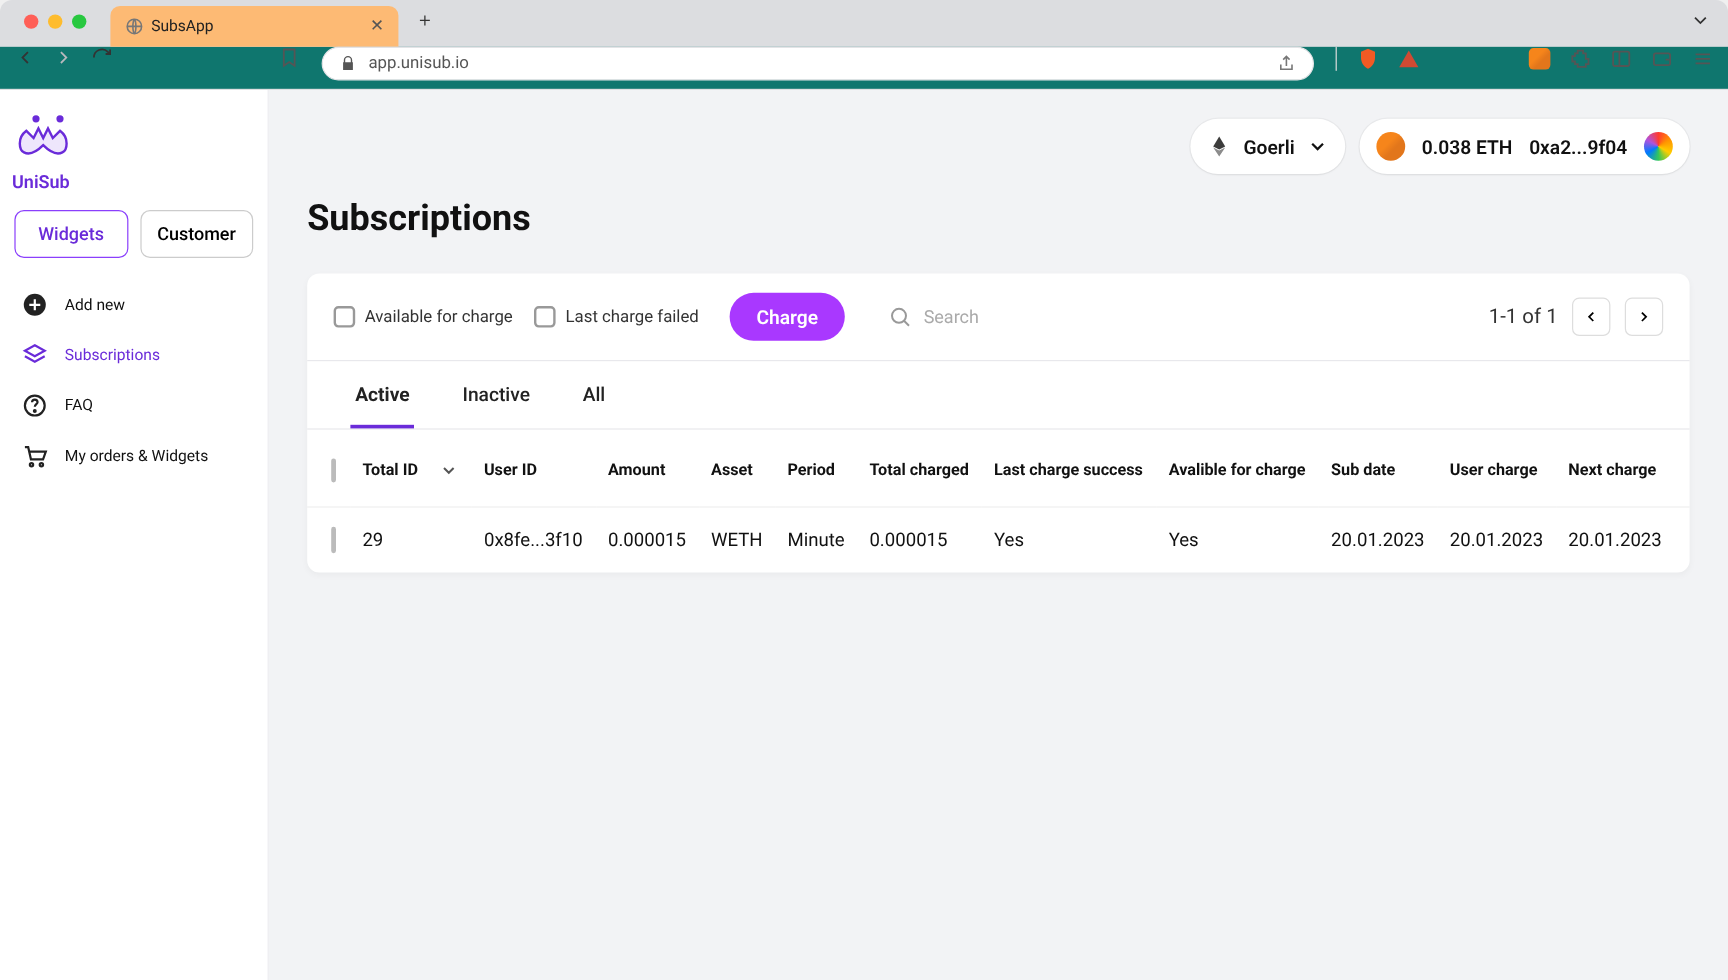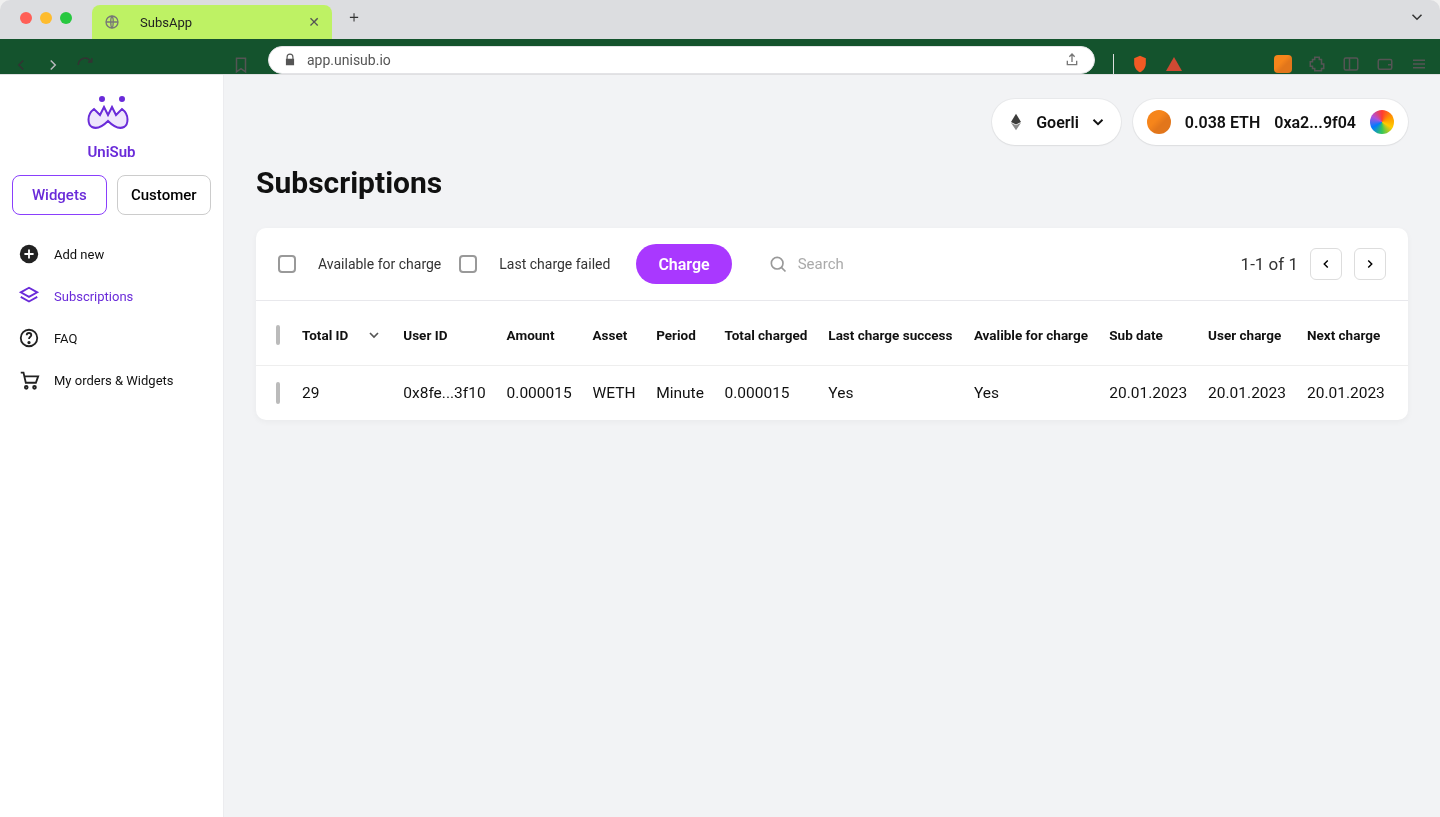--- a/index.html
+++ b/index.html
@@ -31,27 +31,27 @@
     }
     .tl {
       width: 12px;
       height: 12px;
       border-radius: 50%;
     }
     .tl.red { background: #ff5f57; }
     .tl.yellow { background: #febc2e; }
     .tl.green { background: #28c840; }
     .tab {
-      background: #bef264;
+      background: #fdba74;
       height: 34px;
       border-radius: 8px 8px 0 0;
       display: flex;
       align-items: center;
       padding: 0 12px;
-      gap: 20px;
+      gap: 6px;
       min-width: 240px;
       margin-left: 10px;
       font-size: 13px;
       color: #222;
     }
     .tab .globe-icon {
       width: 16px; height: 16px; color: #777;
     }
     .tab .tab-close {
       margin-left: auto;
@@ -67,24 +67,24 @@
       font-size: 16px;
     }
     .chrome-right {
       margin-left: auto;
       align-self: center;
       padding-right: 14px;
       padding-bottom: 6px;
       color: #333;
     }
     .toolbar {
-      background: #14532d;
+      background: #0f766e;
       height: 36px;
       display: flex;
-      align-items: flex-end;
+      align-items: flex-start;
       padding: 0 12px;
       gap: 18px;
       border-bottom: 1px solid #e0e0e2;
     }
     .toolbar .nav-arrows {
       display: flex;
       gap: 14px;
       color: #333;
     }
     .toolbar .nav-arrows .disabled { color: #b8b8bd; }
@@ -126,21 +126,21 @@
       background: #f2f3f5;
     }
     .sidebar {
       width: 224px;
       background: #fff;
       border-right: 1px solid #ececef;
       padding: 18px 10px;
       flex-shrink: 0;
     }
     .logo-wrap {
-      display:flex; flex-direction:column; align-items:center;
+      display:flex; flex-direction:column; align-items:flex-start;
       margin-bottom: 14px;
     }
     .logo {
       width: 60px; height: 44px;
       position: relative;
       margin-bottom: 6px;
     }
     .brand-name {
       color: #6a2bd9;
       font-weight: 600;
@@ -241,21 +241,21 @@
       box-shadow: 0 2px 6px rgba(0,0,0,0.04);
     }
     .card-top {
       display: flex;
       align-items: center;
       padding: 16px 22px;
       gap: 18px;
       border-bottom: 1px solid #e8e8ec;
     }
     .check-label {
-      display: flex; align-items: center; gap: 22px;
+      display: flex; align-items: center; gap: 8px;
       font-size: 14px; color: #333; cursor:pointer;
     }
     .check-box {
       width: 18px; height: 18px;
       border: 2px solid #999; border-radius: 4px;
       background:#fff;
     }
     .charge-btn {
       background: #a938ff;
       color: #fff;
@@ -559,20 +559,25 @@
               </svg>
             </button>
           <button class="page-btn">
               <svg viewBox="0 0 24 24" width="14" height="14" fill="none" stroke="currentColor" stroke-width="2.5">
                 <path d="M9 6l6 6-6 6"></path>
               </svg>
             </button>
         </div>
       </div>
 
+      <div class="tabs">
+        <div class="tab-item active">Active</div>
+        <div class="tab-item">Inactive</div>
+        <div class="tab-item">All</div>
+      </div>
 
       <table>
         <thead>
           <tr>
             <th><span class="row-check"></span></th>
             <th>
               <span class="th-order">
                 <span>Total ID</span>
                 <span class="sort-chevron">
                     <svg viewBox="0 0 24 24" width="16" height="16" fill="none" stroke="currentColor" stroke-width="2.5">

